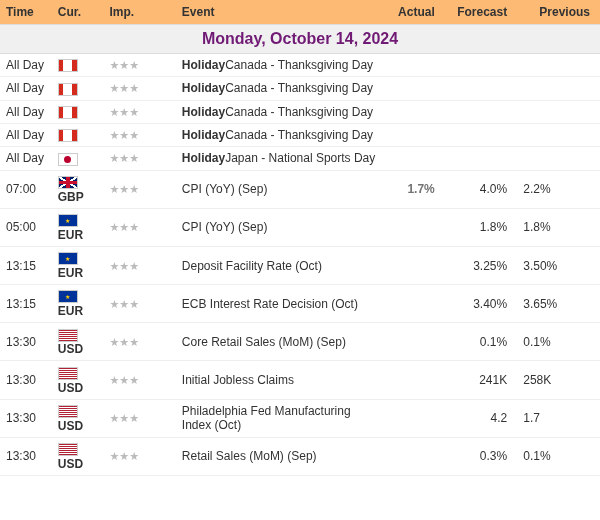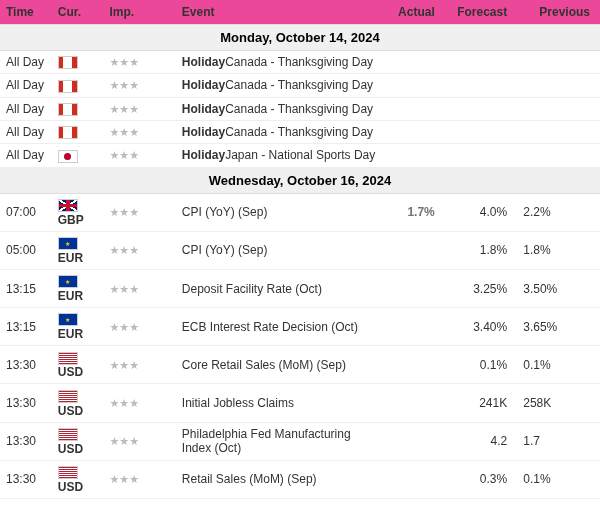--- a/index.html
+++ b/index.html
@@ -7,40 +7,40 @@
       font-family: Arial, sans-serif;
       font-size: 12px;
       background: #fff;
       color: #333;
     }
     table {
       width: 600px;
       border-collapse: collapse;
     }
     th {
-      background: #ec4899;
+      background: #fdba74;
       padding: 5px 6px;
       text-align: left;
       font-weight: bold;
       font-size: 12px;
       border-bottom: 1px solid #ddd;
       color: #333;
     }
     td {
       padding: 4px 6px;
       border-bottom: 1px solid #eee;
       vertical-align: middle;
       font-size: 12px;
     }
     tr.section-header td {
       background: #f0f0f0;
       text-align: center;
       font-weight: bold;
-      font-size: 13px;
-      color: #000000;
+      font-size: 16px;
+      color: #701a75;
       padding: 5px 6px;
       border-bottom: 1px solid #ddd;
     }
     .col-time { width: 50px; }
     .col-cur { width: 50px; }
     .col-imp { width: 70px; }
     .col-event { width: 200px; }
     .col-actual { width: 60px; text-align: right; padding-right: 10px; margin-top: 8px; }
     .col-forecast { width: 70px; text-align: right; padding-right: 10px; }
     .col-previous { width: 80px; text-align: left; padding-right: 18px; }
@@ -184,23 +184,20 @@
     </tr>
       <tr>
       <td class="col-time">All Day</td>
       <td class="col-cur"><span class="flag flag-jp"></span></td>
       <td class="col-imp"><span style="color:#bbb;font-size:11px;">★</span><span style="color:#bbb;font-size:11px;">★</span><span style="color:#bbb;font-size:11px;">★</span></td>
       <td class="col-event"><strong>Holiday</strong><span>Japan - National Sports Day</span></td>
       <td class="col-actual"></td>
       <td class="col-forecast"></td>
       <td class="col-previous"></td>
     </tr>
-      <tr class="section-header">
-        <td colspan="7">Wednesday, October 16, 2024</td>
-      </tr>
       <tr>
       <td class="col-time">07:00</td>
       <td class="col-cur"><span class="flag flag-gb"></span><span class="cur-label">GBP</span></td>
       <td class="col-imp"><span style="color:#bbb;font-size:11px;">★</span><span style="color:#bbb;font-size:11px;">★</span><span style="color:#bbb;font-size:11px;">★</span></td>
       <td class="col-event"><span>CPI (YoY) (Sep)</span></td>
       <td class="col-actual"><span class="actual-red">1.7%</span></td>
       <td class="col-forecast"><span>4.0%</span></td>
       <td class="col-previous"><span>2.2%</span></td>
     </tr>
       <tr>

